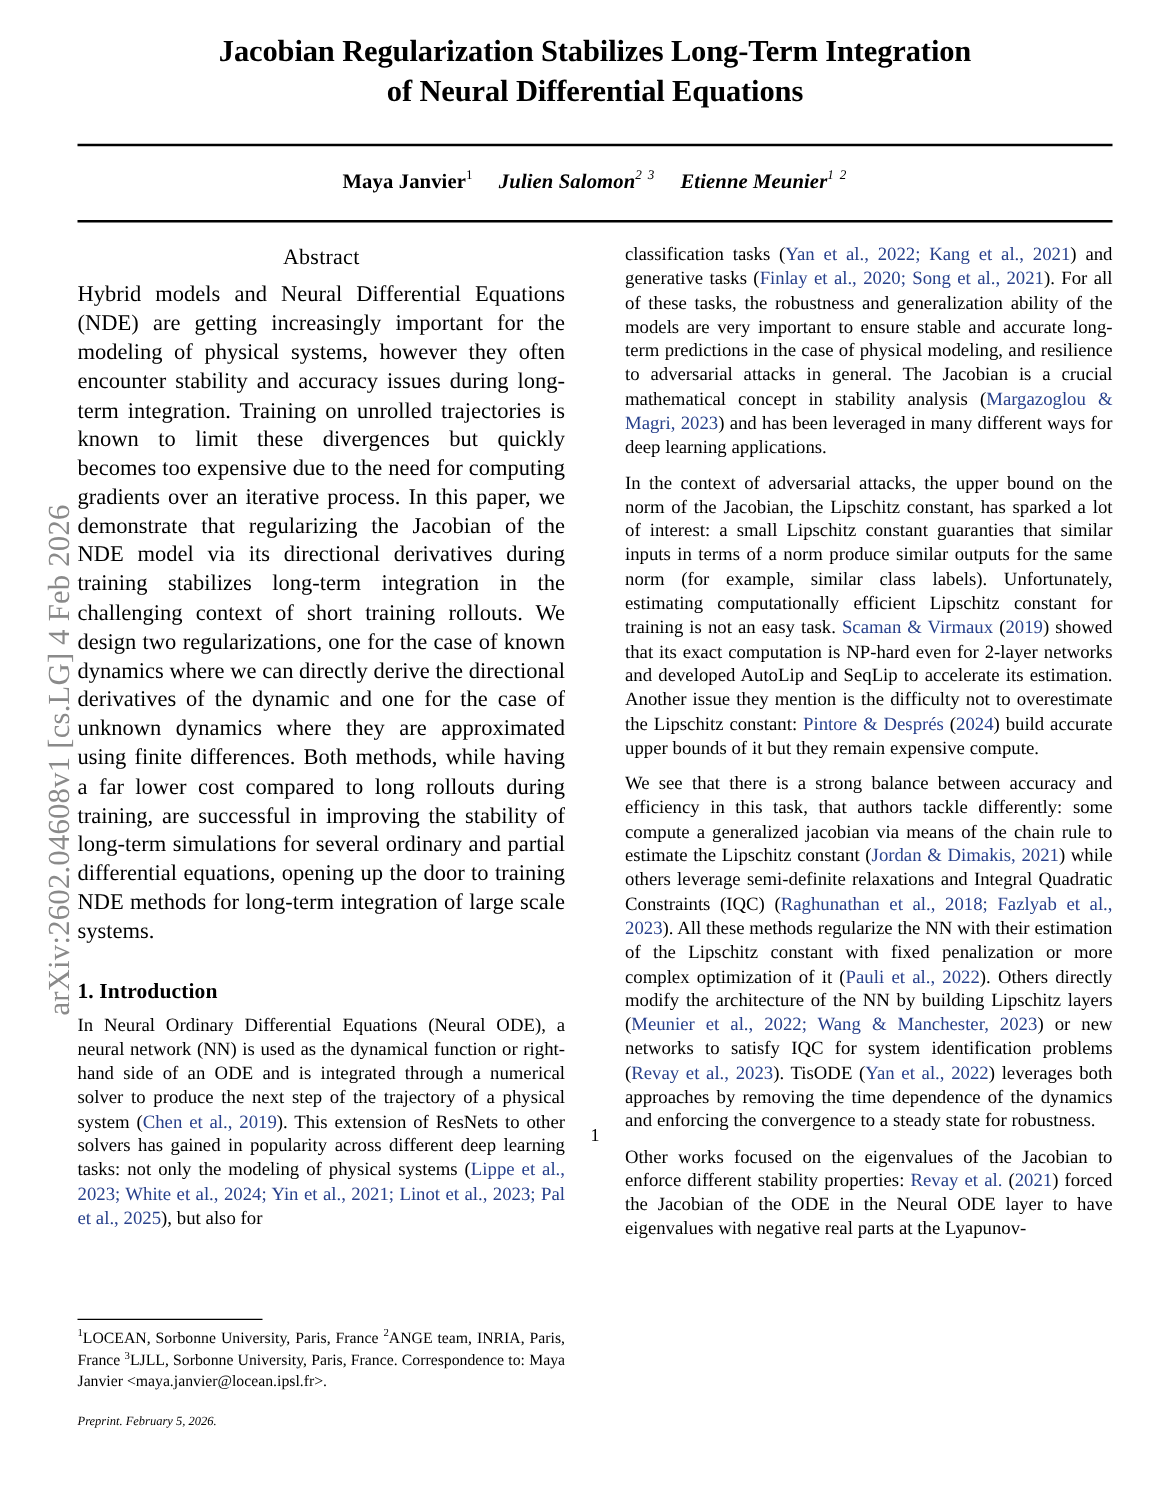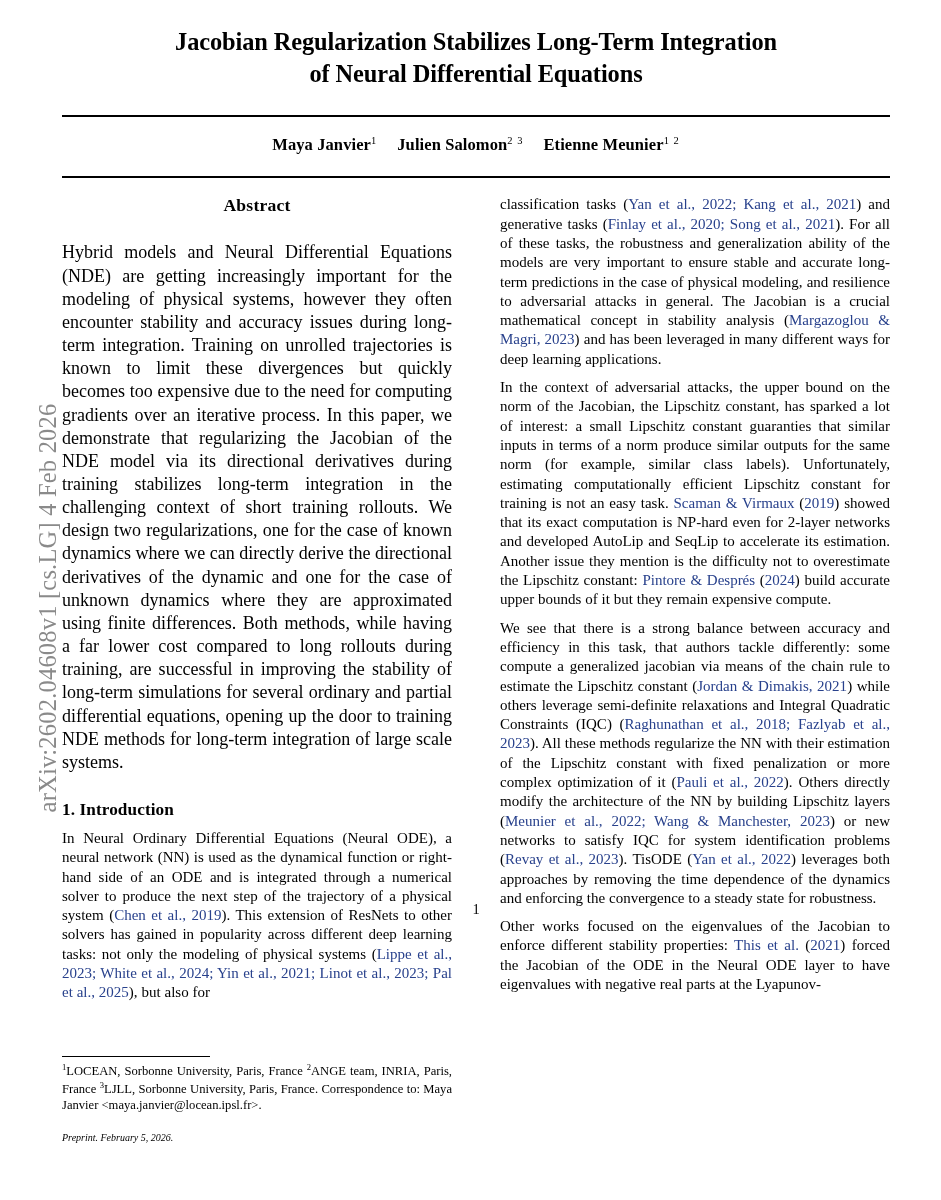--- a/index.html
+++ b/index.html
@@ -67,21 +67,21 @@
   #authors-line {
     text-align: center;
     font-size: 16.5px;
     font-weight: bold;
     margin-top: 18px;
     letter-spacing: 0.1px;
   }
   .author {
     white-space: nowrap;
   }
-  .author + .author { margin-left: 20px; }
+  .author + .author { margin-left: 20px; font-style: italic; }
   .sup {
     font-size: 10.5px;
     vertical-align: super;
     font-weight: normal;
     letter-spacing: 1px;
   }
 
   
   #columns {
     display: flex;
@@ -90,22 +90,22 @@
   }
   .col {
     width: 390px;
     position: relative;
   }
   .col-left { margin-right: 48px; }
 
   .abstract-head {
     text-align: center;
     font-size: 17.6px;
-    font-weight: bold;
-    margin-bottom: 25px;
+    font-weight: normal;
+    margin-bottom: 8px;
     letter-spacing: 0.2px;
   }
 
   p.body {
     font-size: 15px;
     line-height: 1.287;
     text-align: justify;
     margin: 0 0 9px 0;
     hyphens: manual;
     word-spacing: 0.1px;
@@ -205,19 +205,19 @@
     </div>
 
     <div class="col col-right">
 
       <p class="body first"><span>classification tasks (</span><span class="cite">Yan et al., 2022; Kang et al., 2021</span><span>) and generative tasks (</span><span class="cite">Finlay et al., 2020; Song et al., 2021</span><span>). For all of these tasks, the robustness and generalization ability of the models are very important to ensure stable and accurate long-term predictions in the case of physical modeling, and resilience to adversarial attacks in general. The Jacobian is a crucial mathematical concept in stability analysis (</span><span class="cite">Margazoglou &amp; Magri, 2023</span><span>) and has been leveraged in many different ways for deep learning applications.</span></p>
 
       <p class="body"><span>In the context of adversarial attacks, the upper bound on the norm of the Jacobian, the Lipschitz constant, has sparked a lot of interest: a small Lipschitz constant guaranties that similar inputs in terms of a norm produce similar outputs for the same norm (for example, similar class labels). Unfortunately, estimating computationally efficient Lipschitz constant for training is not an easy task. </span><span class="cite">Scaman &amp; Virmaux</span><span> (</span><span class="cite">2019</span><span>) showed that its exact computation is NP-hard even for 2-layer networks and developed AutoLip and SeqLip to accelerate its estimation. Another issue they mention is the difficulty not to overestimate the Lipschitz constant: </span><span class="cite">Pintore &amp; Després</span><span> (</span><span class="cite">2024</span><span>) build accurate upper bounds of it but they remain expensive compute.</span></p>
 
       <p class="body"><span>We see that there is a strong balance between accuracy and efficiency in this task, that authors tackle differently: some compute a generalized jacobian via means of the chain rule to estimate the Lipschitz constant (</span><span class="cite">Jordan &amp; Dimakis, 2021</span><span>) while others leverage semi-definite relaxations and Integral Quadratic Constraints (IQC) (</span><span class="cite">Raghunathan et al., 2018; Fazlyab et al., 2023</span><span>). All these methods regularize the NN with their estimation of the Lipschitz constant with fixed penalization or more complex optimization of it (</span><span class="cite">Pauli et al., 2022</span><span>). Others directly modify the architecture of the NN by building Lipschitz layers (</span><span class="cite">Meunier et al., 2022; Wang &amp; Manchester, 2023</span><span>) or new networks to satisfy IQC for system identification problems (</span><span class="cite">Revay et al., 2023</span><span>). TisODE (</span><span class="cite">Yan et al., 2022</span><span>) leverages both approaches by removing the time dependence of the dynamics and enforcing the convergence to a steady state for robustness.</span></p>
 
-      <p class="body"><span>Other works focused on the eigenvalues of the Jacobian to enforce different stability properties: </span><span class="cite">This et al.</span><span> (</span><span class="cite">2021</span><span>) forced the Jacobian of the ODE in the Neural ODE layer to have eigenvalues with negative real parts at the Lyapunov-</span></p>
+      <p class="body"><span>Other works focused on the eigenvalues of the Jacobian to enforce different stability properties: </span><span class="cite">Revay et al.</span><span> (</span><span class="cite">2021</span><span>) forced the Jacobian of the ODE in the Neural ODE layer to have eigenvalues with negative real parts at the Lyapunov-</span></p>
 
     </div>
   </div>
 
   <div id="page-number">1</div>
 </div>
 
 </body></html>

